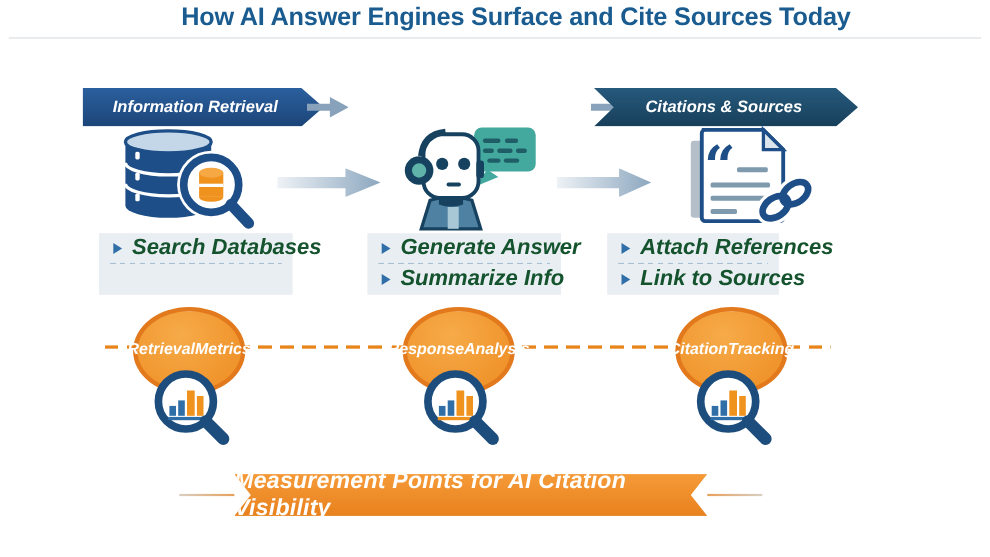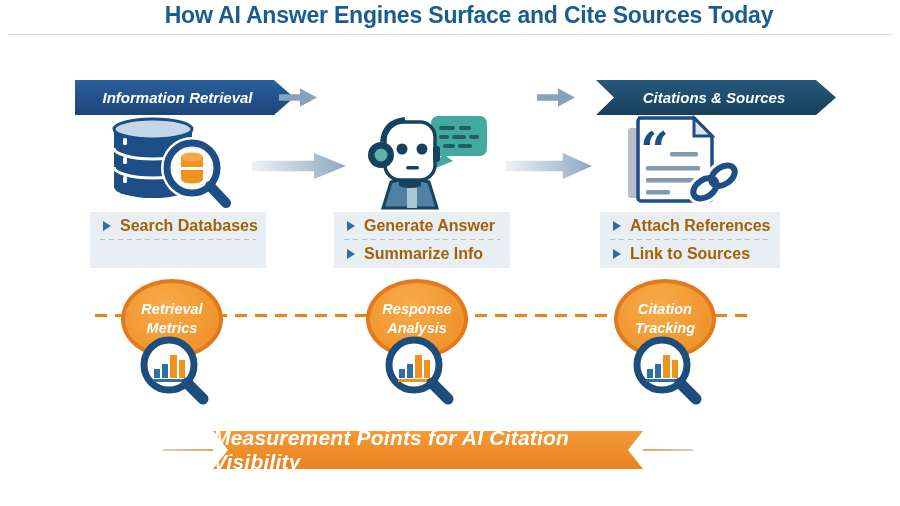--- a/index.html
+++ b/index.html
@@ -11,48 +11,48 @@
 
   
   .banner{position:absolute;top:80px;height:35px;color:#fff;font-weight:bold;font-style:italic;
           font-size:15px;display:flex;align-items:center;justify-content:center;}
   .banner1{left:75px;width:205px;background:linear-gradient(#2b5f9e,#1b4578);
            clip-path:polygon(0 0,calc(100% - 20px) 0,100% 50%,calc(100% - 20px) 100%,0 100%);
            padding-right:14px;}
   .banner2{left:311px;width:234px;background:linear-gradient(#4e88b6,#35709f);
            clip-path:polygon(0 0,calc(100% - 20px) 0,100% 50%,calc(100% - 20px) 100%,0 100%,18px 50%);
            padding-left:8px;padding-right:12px;}
-  .banner3{left:596px;width:220px;background:linear-gradient(#26597c,#173f5a);
+  .banner3{left:540px;width:220px;background:linear-gradient(#26597c,#173f5a);
            clip-path:polygon(0 0,calc(100% - 20px) 0,100% 50%,calc(100% - 20px) 100%,0 100%,18px 50%);
            padding-left:8px;padding-right:12px;}
   .mini-arrow{position:absolute;top:87px;width:38px;height:21px;background:#87a2ba;
            clip-path:polygon(0 35%,55% 35%,55% 6%,100% 50%,55% 94%,55% 65%,0 65%);}
 
   
   .flow-arrow{position:absolute;top:153px;height:26px;
            background:linear-gradient(to right,#eef2f6,#8ca7bf);
            clip-path:polygon(0 30%,66% 30%,66% 0,100% 50%,66% 100%,66% 70%,0 70%);}
 
   .icon-box{position:absolute;}
 
   
   .list-box{position:absolute;top:212px;height:56px;background:#e9eef3;}
   .list-row{display:flex;align-items:center;gap:9px;height:27px;padding-left:13px;
-            color:#a16207;font-size:16px;font-weight:600;white-space:nowrap;}
+            color:#14532d;font-style:italic;font-size:20px;font-weight:600;white-space:nowrap;}
   .tri{width:0;height:0;border-left:8px solid #2f6ea6;border-top:5px solid transparent;
        border-bottom:5px solid transparent;flex:0 0 auto;}
   .list-divider{height:1px;margin:0 10px;
        background:repeating-linear-gradient(to right,#a9bfd2 0 5px,transparent 5px 9px);}
 
   
   .dash-line{position:absolute;top:314px;left:95px;width:660px;height:3px;
        background:repeating-linear-gradient(to right,#e8841c 0 12px,transparent 12px 20px);}
   .metric-circle{position:absolute;top:279px;width:94px;height:72px;border-radius:50%;
        background:radial-gradient(ellipse at 42% 30%,#f6ab49,#ee8c22);
-       border:4px solid #e2791c;display:flex;flex-direction:column;align-items:center;
+       border:4px solid #e2791c;display:flex;flex-direction:row;align-items:center;
        justify-content:center;color:#fff;font-weight:bold;font-style:italic;
        font-size:14.5px;line-height:1.32;text-align:center;}
   .mag{position:absolute;top:333px;width:80px;height:80px;}
 
   
   .ribbon{position:absolute;left:213px;top:431px;width:430px;height:38px;
        background:linear-gradient(#f59a38,#e8821e);
        clip-path:polygon(0 0,100% 0,calc(100% - 15px) 50%,100% 100%,0 100%,15px 50%);
        color:#fff;font-weight:bold;font-style:italic;font-size:21px;letter-spacing:0.2px;
        display:flex;align-items:center;justify-content:center;}
@@ -163,21 +163,21 @@
     <div class="list-row">
       <span class="tri"></span>
       <span>Generate Answer</span>
     </div>
     <div class="list-divider"></div>
     <div class="list-row">
       <span class="tri"></span>
       <span>Summarize Info</span>
     </div>
   </div>
-  <div class="list-box" style="left:600px;width:180px">
+  <div class="list-box" style="left:552px;width:156px">
     <div class="list-row">
       <span class="tri"></span>
       <span>Attach References</span>
     </div>
     <div class="list-divider"></div>
     <div class="list-row">
       <span class="tri"></span>
       <span>Link to Sources</span>
     </div>
   </div>

